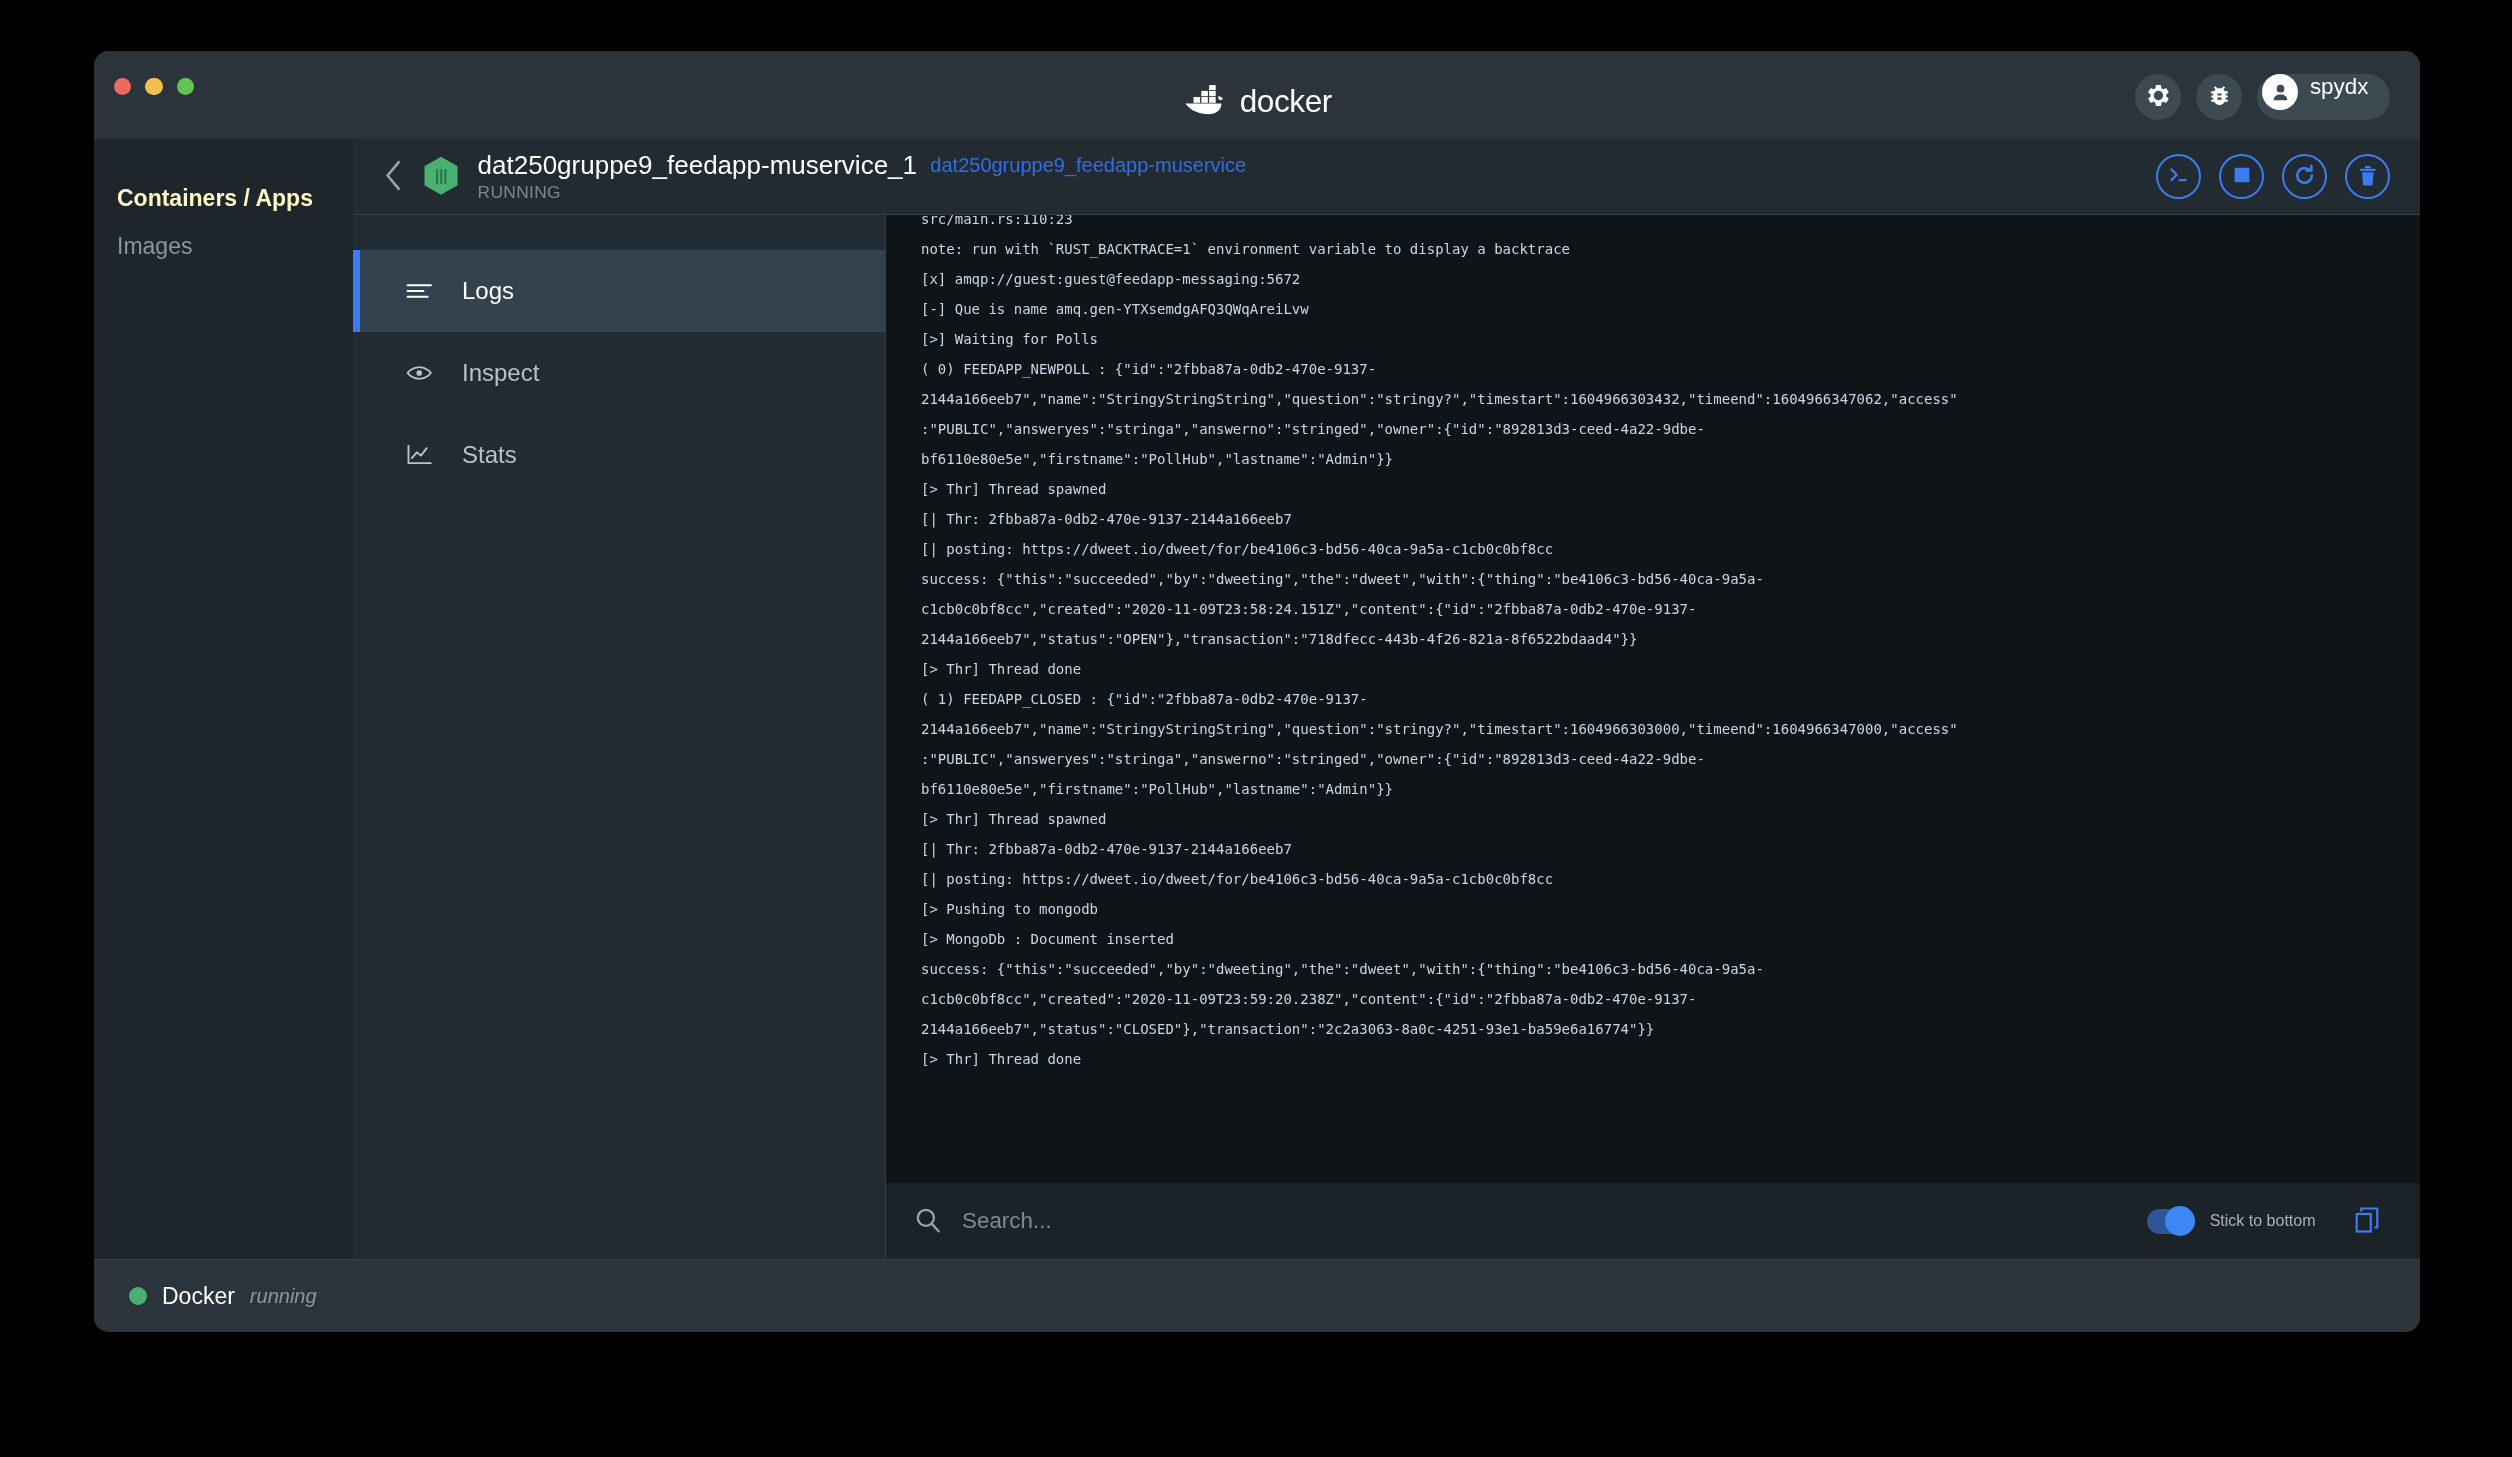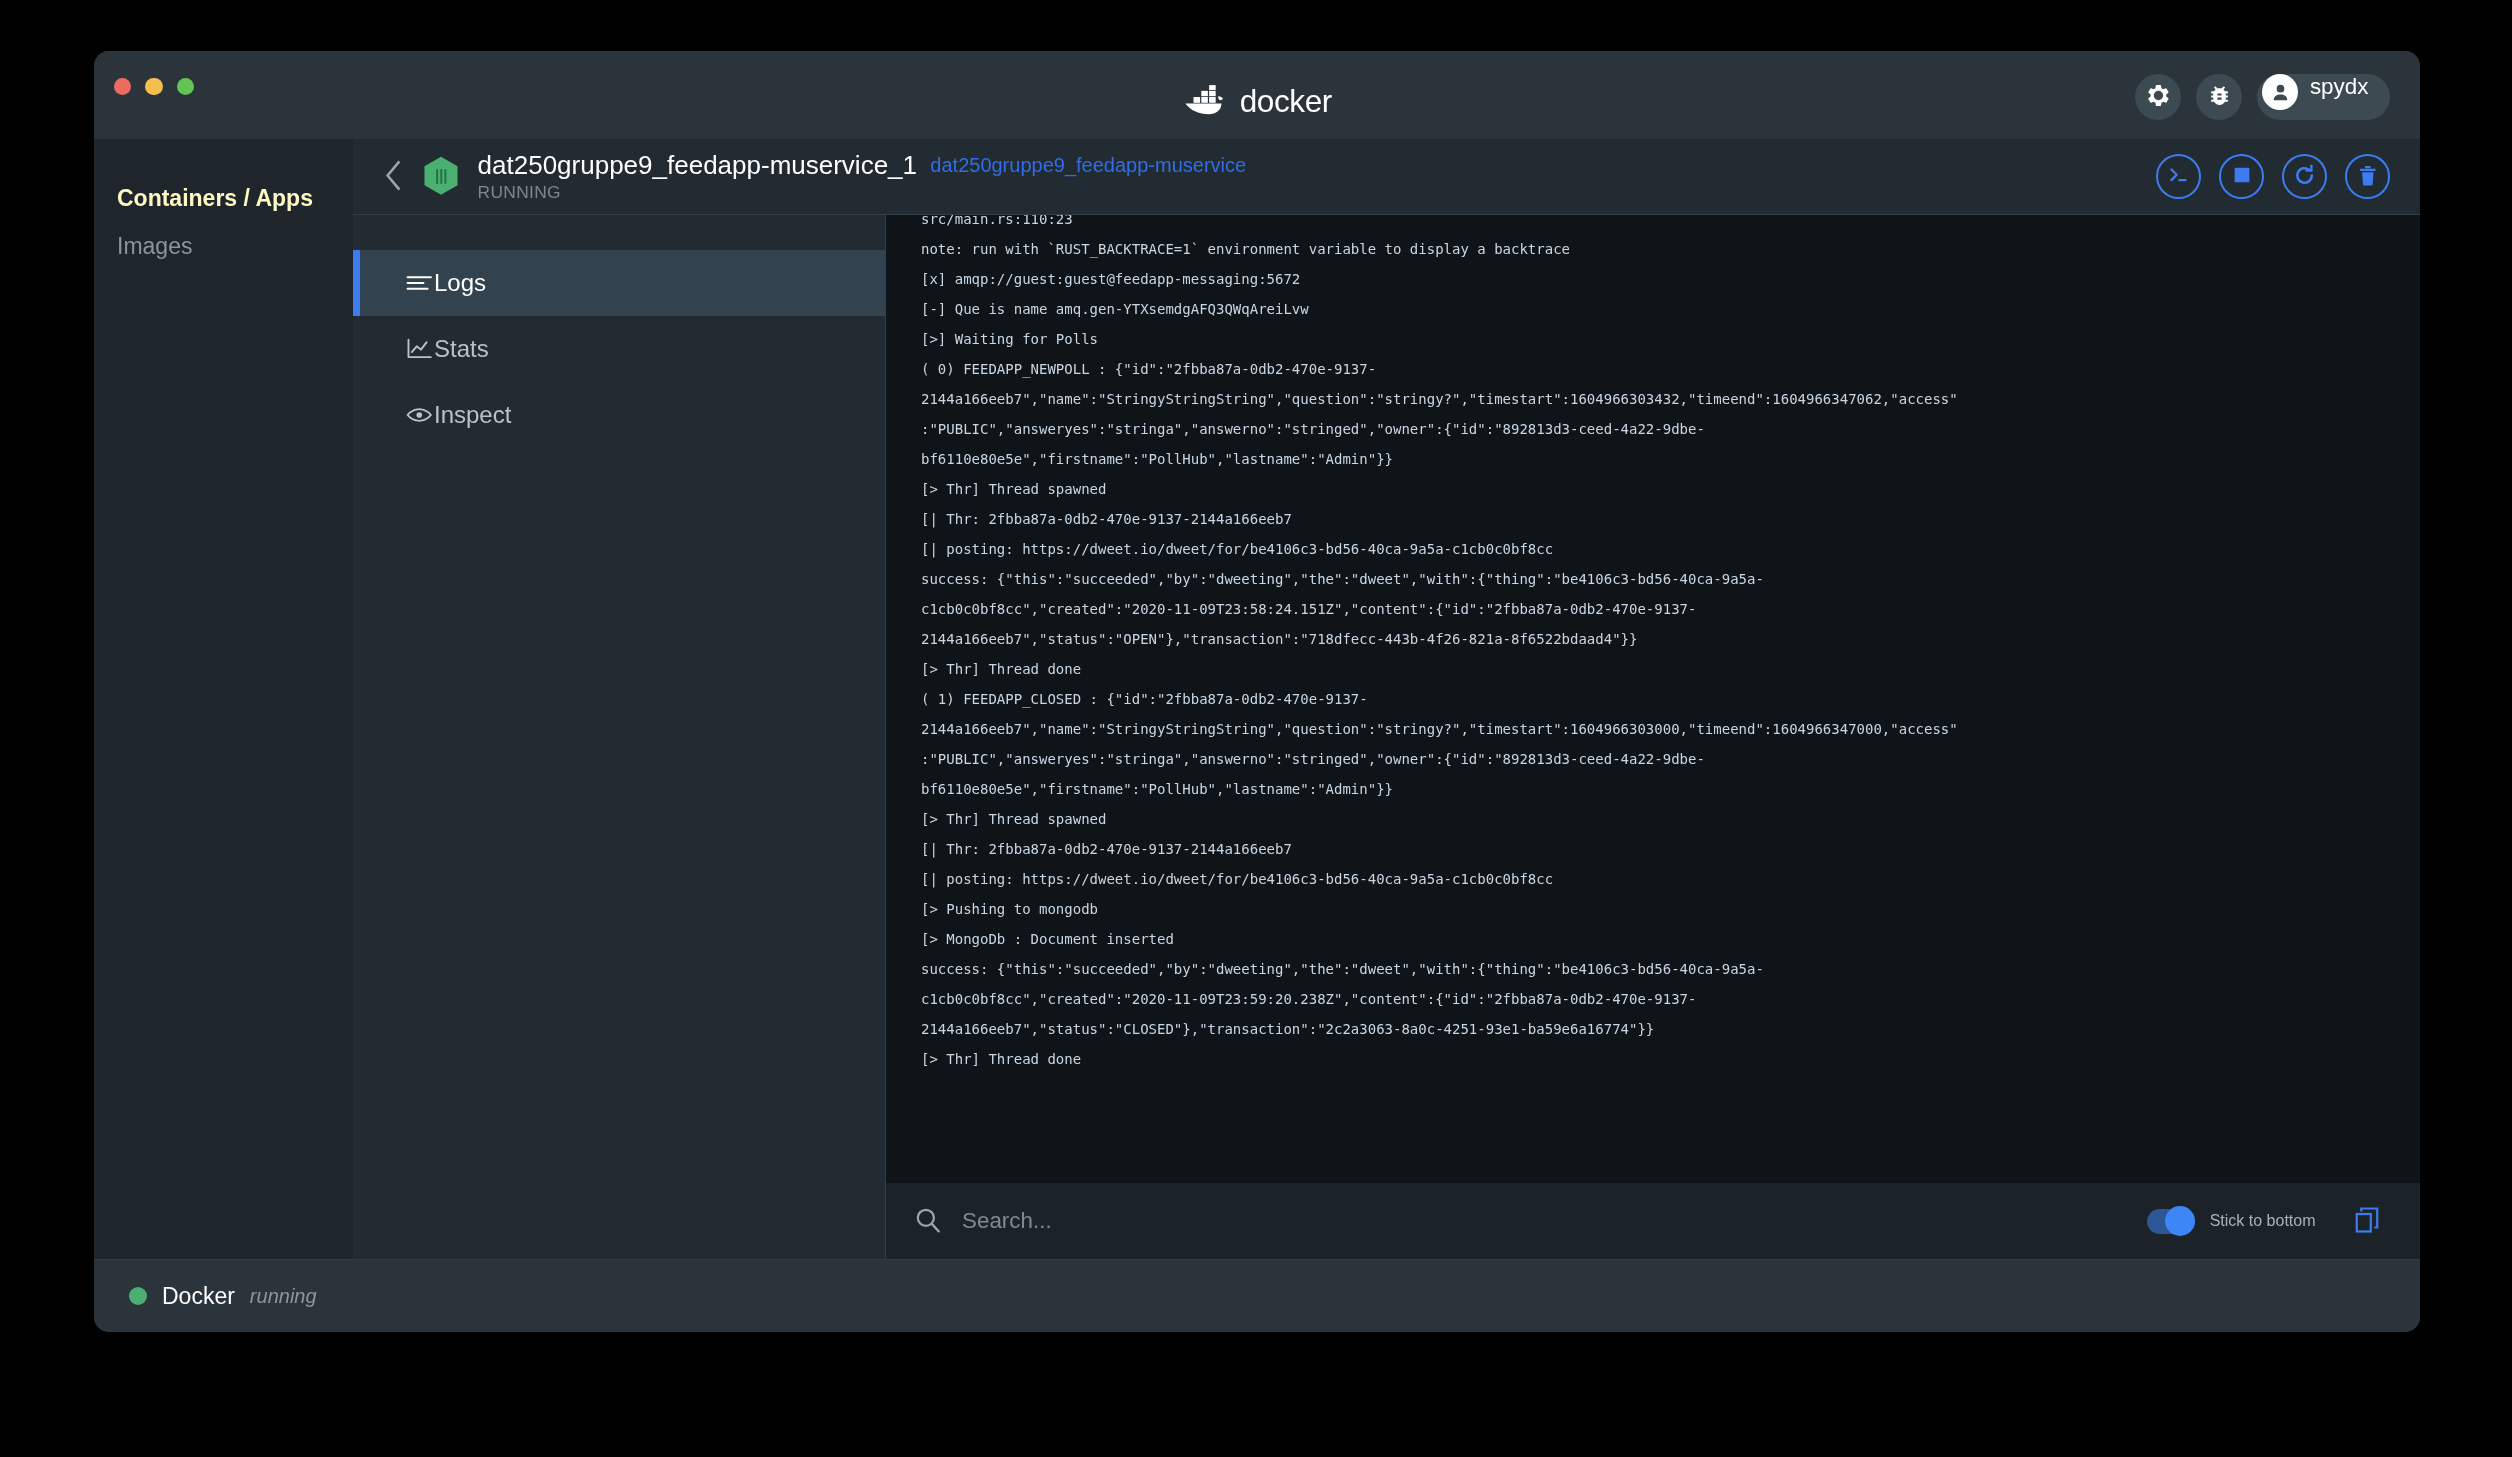--- a/index.html
+++ b/index.html
@@ -168,23 +168,24 @@
   
   .panel-row { flex: 1; display: flex; min-height: 0; }
 
   .tabs {
     width: 532px;
     flex: 0 0 532px;
     background: #222b31;
     padding-top: 35px;
   }
   .tab {
-    height: 66px;
-    display: flex;
-    align-items: center;
+    height: 82px;
+    display: flex;
+    align-items: center;
+    gap: 28px;
     padding-left: 51px;
     position: relative;
     font-size: 24px;
     color: #b9c2c7;
   }
   .tab.active {
     background: #32434f;
     color: #ffffff;
   }
   .tab.active::before {
@@ -418,35 +419,35 @@
               <svg width="26.5" height="20" viewBox="0 0 32 24" stroke="#ffffff" stroke-width="2.6" stroke-linecap="round">
                 <path d="M2 5h28"></path>
                   <path d="M2 12h19"></path>
                   <path d="M2 19h24"></path>
               </svg>
             </span>
             <span>Logs</span>
           </div>
           <div class="tab">
             <span class="tab-ico">
+              <svg width="26.5" height="20" viewBox="0 0 32 22" fill="none" stroke="#b9c2c7" stroke-width="2.2">
+                <path d="M2 11s5-7 14-7 14 7 14 7-5 7-14 7S2 11 2 11z"></path>
+                <circle cx="16" cy="11" r="3.4" fill="#b9c2c7" stroke="none"></circle>
+              </svg>
+            </span>
+            <span>Inspect</span>
+          </div>
+          <div class="tab">
+            <span class="tab-ico">
               <svg width="26.5" height="21.6" viewBox="0 0 32 26" fill="none" stroke="#b9c2c7" stroke-width="2.3" stroke-linecap="round" stroke-linejoin="round">
                 <path d="M3 2v21h27"></path>
                 <path d="M7 17l6-7 5 4 7-9"></path>
               </svg>
             </span>
             <span>Stats</span>
-          </div>
-          <div class="tab">
-            <span class="tab-ico">
-              <svg width="26.5" height="20" viewBox="0 0 32 22" fill="none" stroke="#b9c2c7" stroke-width="2.2">
-                <path d="M2 11s5-7 14-7 14 7 14 7-5 7-14 7S2 11 2 11z"></path>
-                <circle cx="16" cy="11" r="3.4" fill="#b9c2c7" stroke="none"></circle>
-              </svg>
-            </span>
-            <span>Inspect</span>
           </div>
         </div>
 
         <div class="logwrap">
           <div class="logs" id="log-output">
               <div class="logline">src/main.rs:110:23</div>
               <div class="logline">note: run with `RUST_BACKTRACE=1` environment variable to display a backtrace</div>
               <div class="logline">[x] amqp://guest:guest@feedapp-messaging:5672</div>
               <div class="logline">[-] Que is name amq.gen-YTXsemdgAFQ3QWqAreiLvw</div>
               <div class="logline">[&gt;] Waiting for Polls</div>

